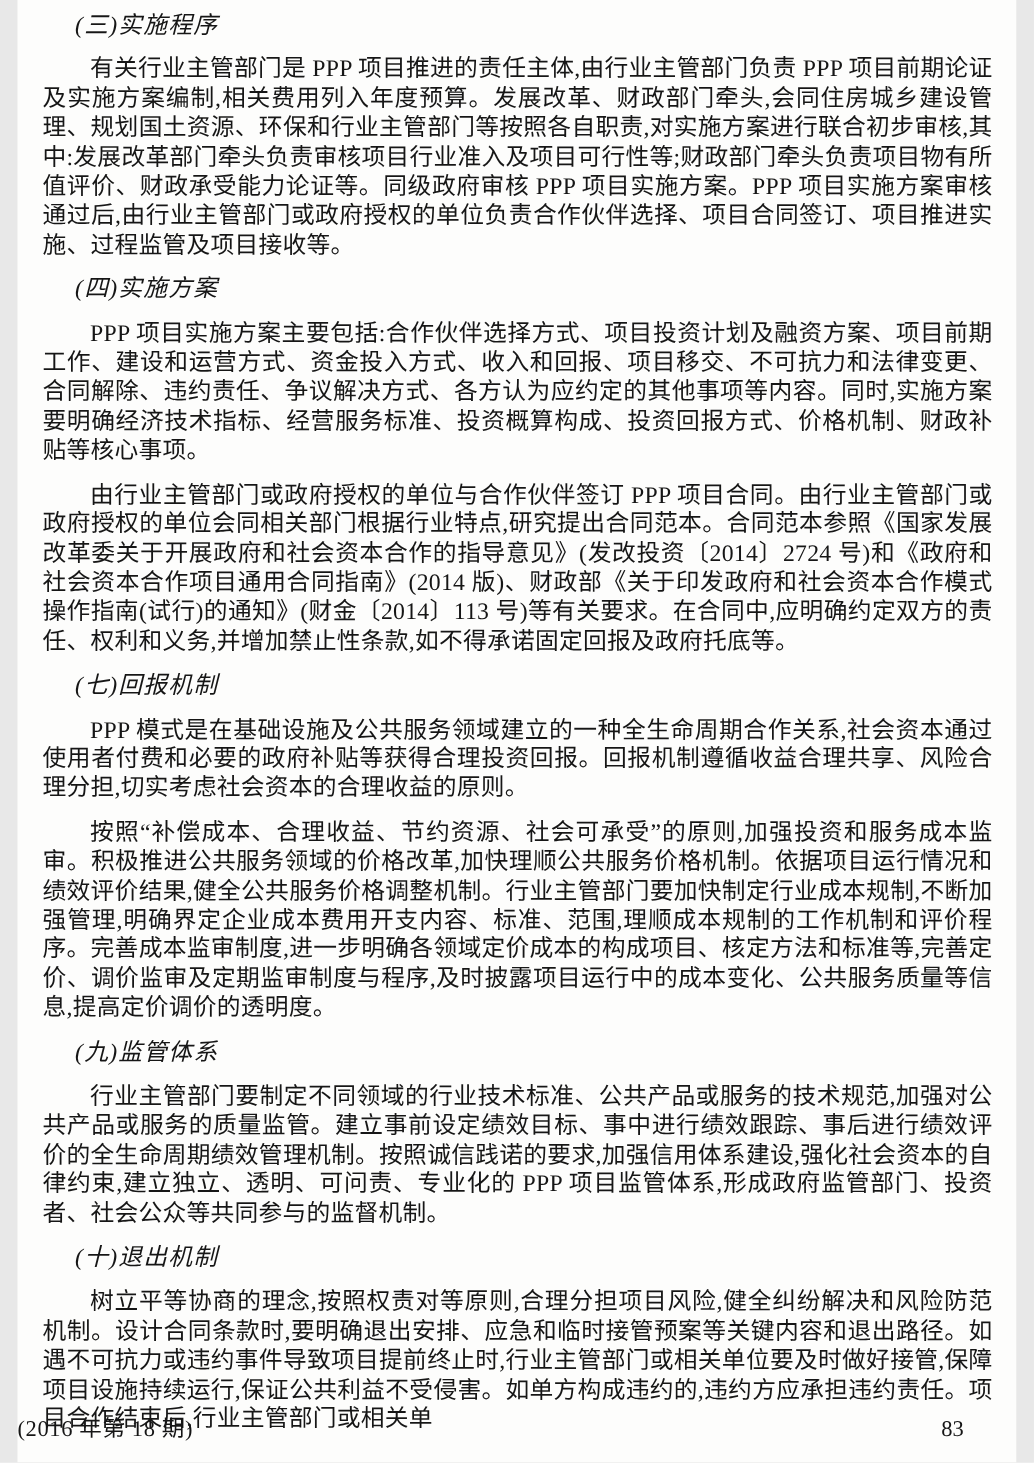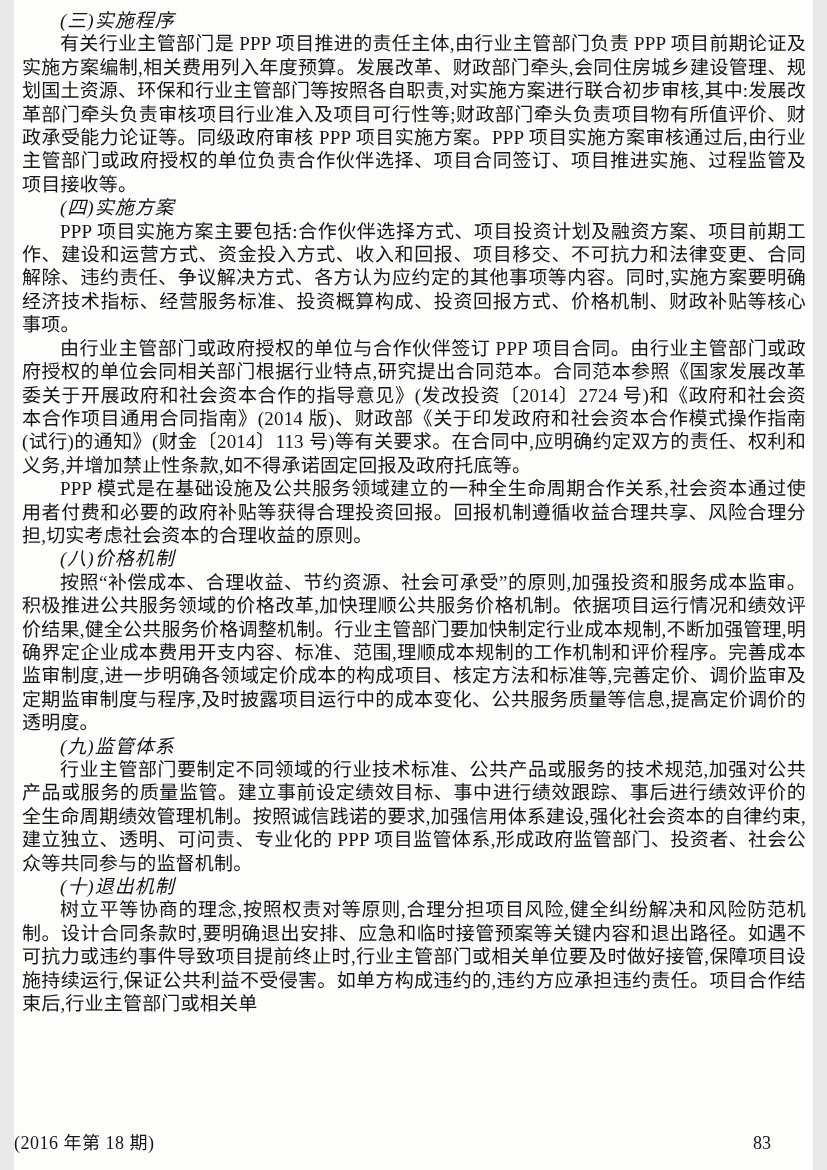--- a/index.html
+++ b/index.html
@@ -24,21 +24,21 @@
   .section { margin: 0; }
   .section-heading {
     font-style: italic;
     font-weight: normal;
     font-size: 19px;
     margin: 0;
     padding-left: 2em;
     letter-spacing: 1px;
   }
   .para {
-    margin: 0;
+    margin: 12px;
     text-indent: 2em;
     text-align: justify;
     text-justify: inter-character;
     letter-spacing: 0.2px;
   }
   .footer {
     position: absolute;
     left: 0;
     right: 0;
     bottom: 14px;
@@ -79,27 +79,27 @@
     </div>
 
 
     <div class="section">
       <div>
           <p class="para">由行业主管部门或政府授权的单位与合作伙伴签订 PPP 项目合同。由行业主管部门或政府授权的单位会同相关部门根据行业特点,研究提出合同范本。合同范本参照《国家发展改革委关于开展政府和社会资本合作的指导意见》(发改投资〔2014〕2724 号)和《政府和社会资本合作项目通用合同指南》(2014 版)、财政部《关于印发政府和社会资本合作模式操作指南(试行)的通知》(财金〔2014〕113 号)等有关要求。在合同中,应明确约定双方的责任、权利和义务,并增加禁止性条款,如不得承诺固定回报及政府托底等。</p>
         </div>
     </div>
 
     <div class="section">
+      <h3 class="section-heading">(七)回报机制</h3>
       <div>
           <p class="para">PPP 模式是在基础设施及公共服务领域建立的一种全生命周期合作关系,社会资本通过使用者付费和必要的政府补贴等获得合理投资回报。回报机制遵循收益合理共享、风险合理分担,切实考虑社会资本的合理收益的原则。</p>
         </div>
     </div>
 
     <div class="section">
-      <h3 class="section-heading">(八)价格机制</h3>
       <div>
           <p class="para">按照“补偿成本、合理收益、节约资源、社会可承受”的原则,加强投资和服务成本监审。积极推进公共服务领域的价格改革,加快理顺公共服务价格机制。依据项目运行情况和绩效评价结果,健全公共服务价格调整机制。行业主管部门要加快制定行业成本规制,不断加强管理,明确界定企业成本费用开支内容、标准、范围,理顺成本规制的工作机制和评价程序。完善成本监审制度,进一步明确各领域定价成本的构成项目、核定方法和标准等,完善定价、调价监审及定期监审制度与程序,及时披露项目运行中的成本变化、公共服务质量等信息,提高定价调价的透明度。</p>
         </div>
     </div>
 
     <div class="section">
       <h3 class="section-heading">(九)监管体系</h3>
       <div>
           <p class="para">行业主管部门要制定不同领域的行业技术标准、公共产品或服务的技术规范,加强对公共产品或服务的质量监管。建立事前设定绩效目标、事中进行绩效跟踪、事后进行绩效评价的全生命周期绩效管理机制。按照诚信践诺的要求,加强信用体系建设,强化社会资本的自律约束,建立独立、透明、可问责、专业化的 PPP 项目监管体系,形成政府监管部门、投资者、社会公众等共同参与的监督机制。</p>
         </div>

